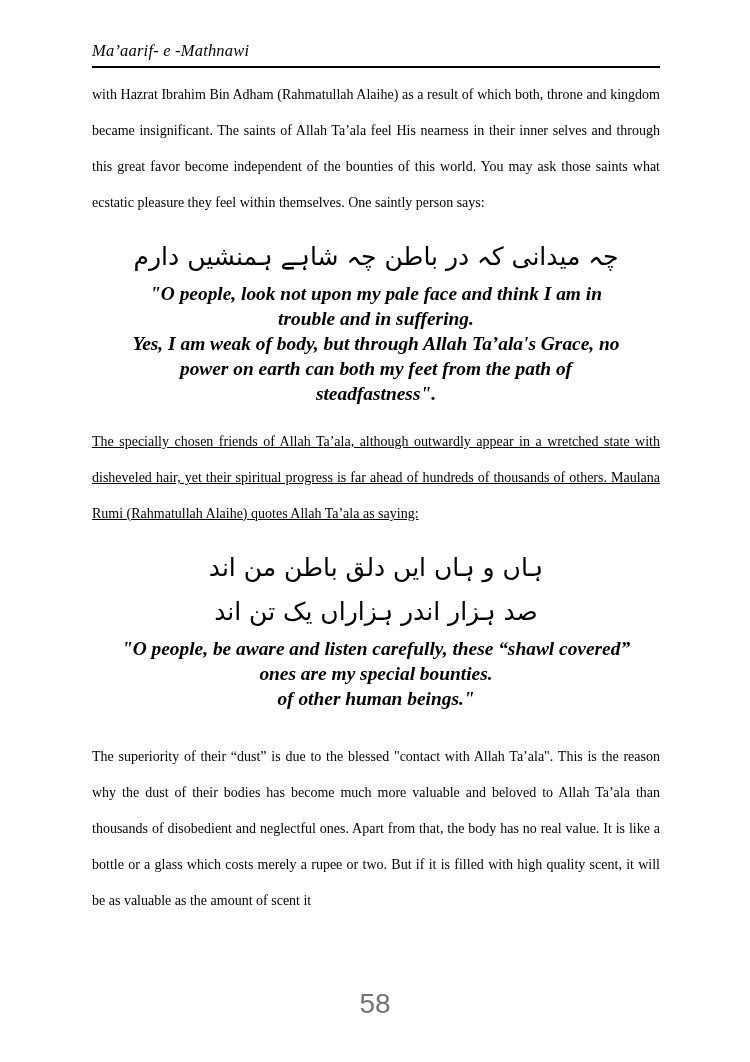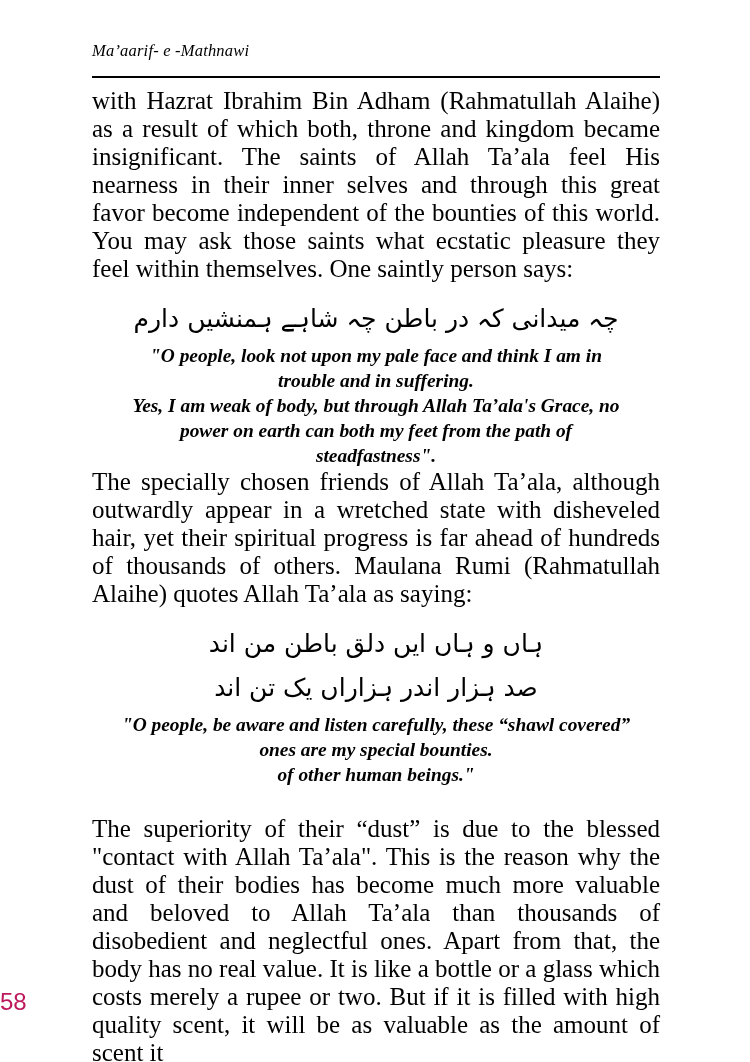--- a/index.html
+++ b/index.html
@@ -25,35 +25,35 @@
     top: 42px;
     width: 568px;
   }
 
   
   .running-header {
     font-style: italic;
     font-size: 16.5px;
     letter-spacing: 0.2px;
     line-height: 1.15;
-    padding-bottom: 14px;
+    padding-bottom: 4px;
     white-space: nowrap;
   }
   .header-rule {
     width: 100%;
     height: 2px;
     background: #000000;
     margin-top: 1px;
     margin-bottom: 9px;
   }
 
   
   .para {
-    font-size: 25px;
-    line-height: 28px;
+    font-size: 14px;
+    line-height: 36px;
     text-align: justify;
     text-justify: inter-word;
     margin: 0 0 14px 0;
     hyphens: none;
   }
 
   
   .couplet-block {
     margin: 6px 0 2px 0;
   }
@@ -78,23 +78,24 @@
     margin: 2px 0 0 0;
   }
   .translation .tline { display: block; }
 
   
   .page-number {
     position: absolute;
     left: 0;
     right: 0;
     top: 988px;
+    text-align: center;
     font-family: "Liberation Sans", "DejaVu Sans", sans-serif;
-    font-size: 24px;
-    color: #be185d;
+    font-size: 28px;
+    color: #737373;
   }
 </style>
 </head>
 <body>
 
 <div class="page">
 
   <div class="content">
 
     <div class="running-header">Ma’aarif- e -Mathnawi</div>
@@ -107,21 +108,21 @@
     </div>
 
     <div class="translation">
       <span class="tline">"O people, look not upon my pale face and think I am in</span>
       <span class="tline">trouble and in suffering.</span>
       <span class="tline">Yes, I am weak of body, but through Allah Ta’ala's Grace, no</span>
       <span class="tline">power on earth can both my feet from the path of</span>
       <span class="tline">steadfastness".</span>
     </div>
 
-    <p class="para" style="">The specially chosen friends of Allah Ta’ala, although outwardly appear in a wretched state with disheveled hair, yet their spiritual progress is far ahead of hundreds of thousands of others. Maulana Rumi (Rahmatullah Alaihe) quotes Allah Ta’ala as saying:</p>
+    <p class="para" style="margin-top:18px;text-decoration:underline;">The specially chosen friends of Allah Ta’ala, although outwardly appear in a wretched state with disheveled hair, yet their spiritual progress is far ahead of hundreds of thousands of others. Maulana Rumi (Rahmatullah Alaihe) quotes Allah Ta’ala as saying:</p>
 
     <div class="couplet-block">
       <div class="couplet-line">ہاں و ہاں ایں دلق باطن من اند</div>
       <div class="couplet-line">صد ہزار اندر ہزاراں یک تن اند</div>
     </div>
 
     <div class="translation">
       <span class="tline">"O people, be aware and listen carefully, these “shawl covered”</span>
       <span class="tline">ones are my special bounties.</span>
       <span class="tline">of other human beings."</span>

